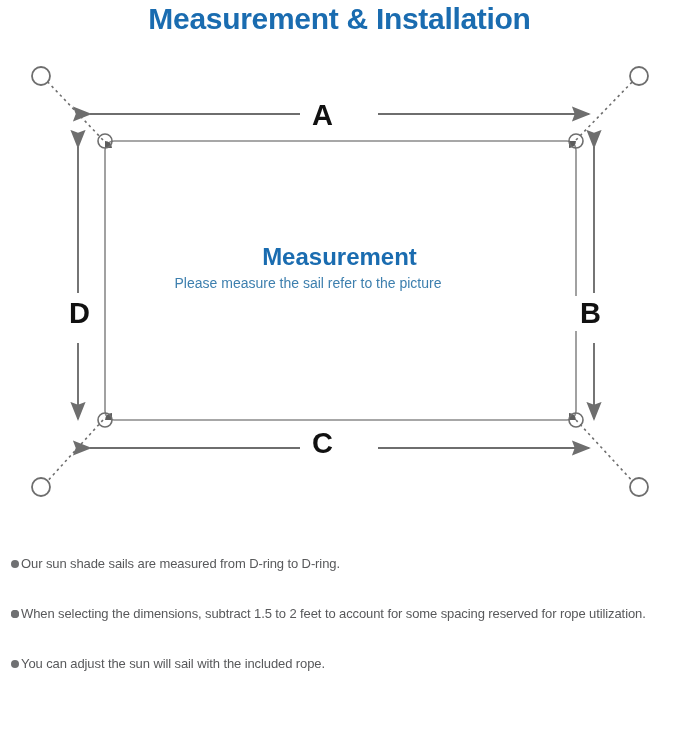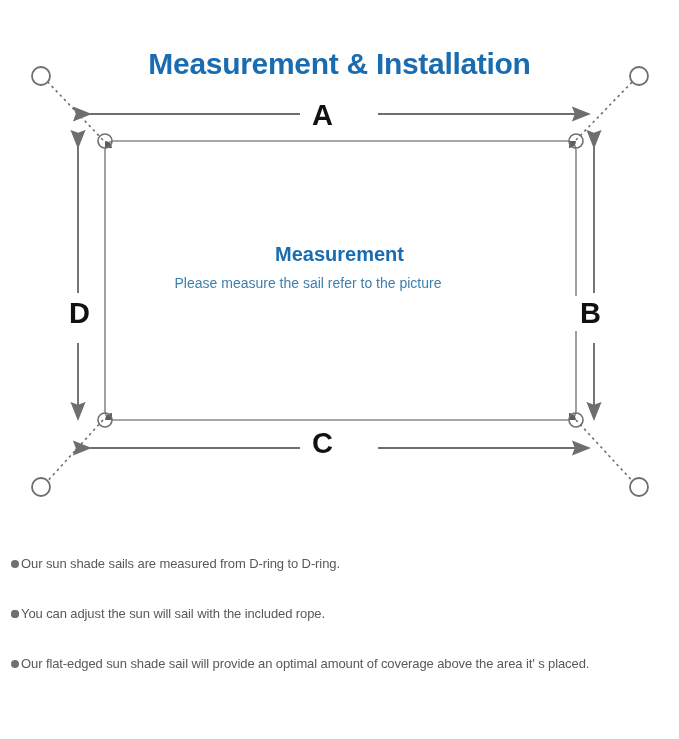--- a/index.html
+++ b/index.html
@@ -21,21 +21,20 @@
     top: 0px;
     left: 0;
     width: 679px;
     text-align: center;
     font-size: 30px;
     font-weight: bold;
     color: #1a6cb0;
     letter-spacing: -0.3px;
     line-height: 38px;
     white-space: nowrap;
-    margin-top: 45px;
   }
 
   
   #diagram {
     position: absolute;
     top: 45px;
     left: 0;
     width: 679px;
     height: 470px;
   }
@@ -43,21 +42,21 @@
     display: block;
   }
 
   
   #center-title {
     position: absolute;
     left: 0;
     top: 198px;
     width: 679px;
     text-align: center;
-    font-size: 20px;
+    font-size: 24px;
     font-weight: bold;
     color: #1a6cb0;
     white-space: nowrap;
   }
   #center-sub {
     position: absolute;
     left: 0;
     top: 230px;
     width: 616px;
     text-align: center;
@@ -195,19 +194,19 @@
 <div id="notes">
   <div class="note">
     <span class="dot"></span>
     <span>Our sun shade sails are measured from D-ring to D-ring.</span>
   </div>
   <div class="note">
     <span class="dot"></span>
   </div>
   <div class="note">
     <span class="dot"></span>
+    <span>When selecting the dimensions, subtract 1.5 to 2 feet to account for some spacing reserved for rope utilization.</span>
+  </div>
+  <div class="note">
+    <span class="dot"></span>
     <span>You can adjust the sun will sail with the included rope.</span>
   </div>
-  <div class="note">
-    <span class="dot"></span>
-    <span>Our flat-edged sun shade sail will provide an optimal amount of coverage above the area it′ s placed.</span>
-  </div>
 </div>
 
 </body></html>

